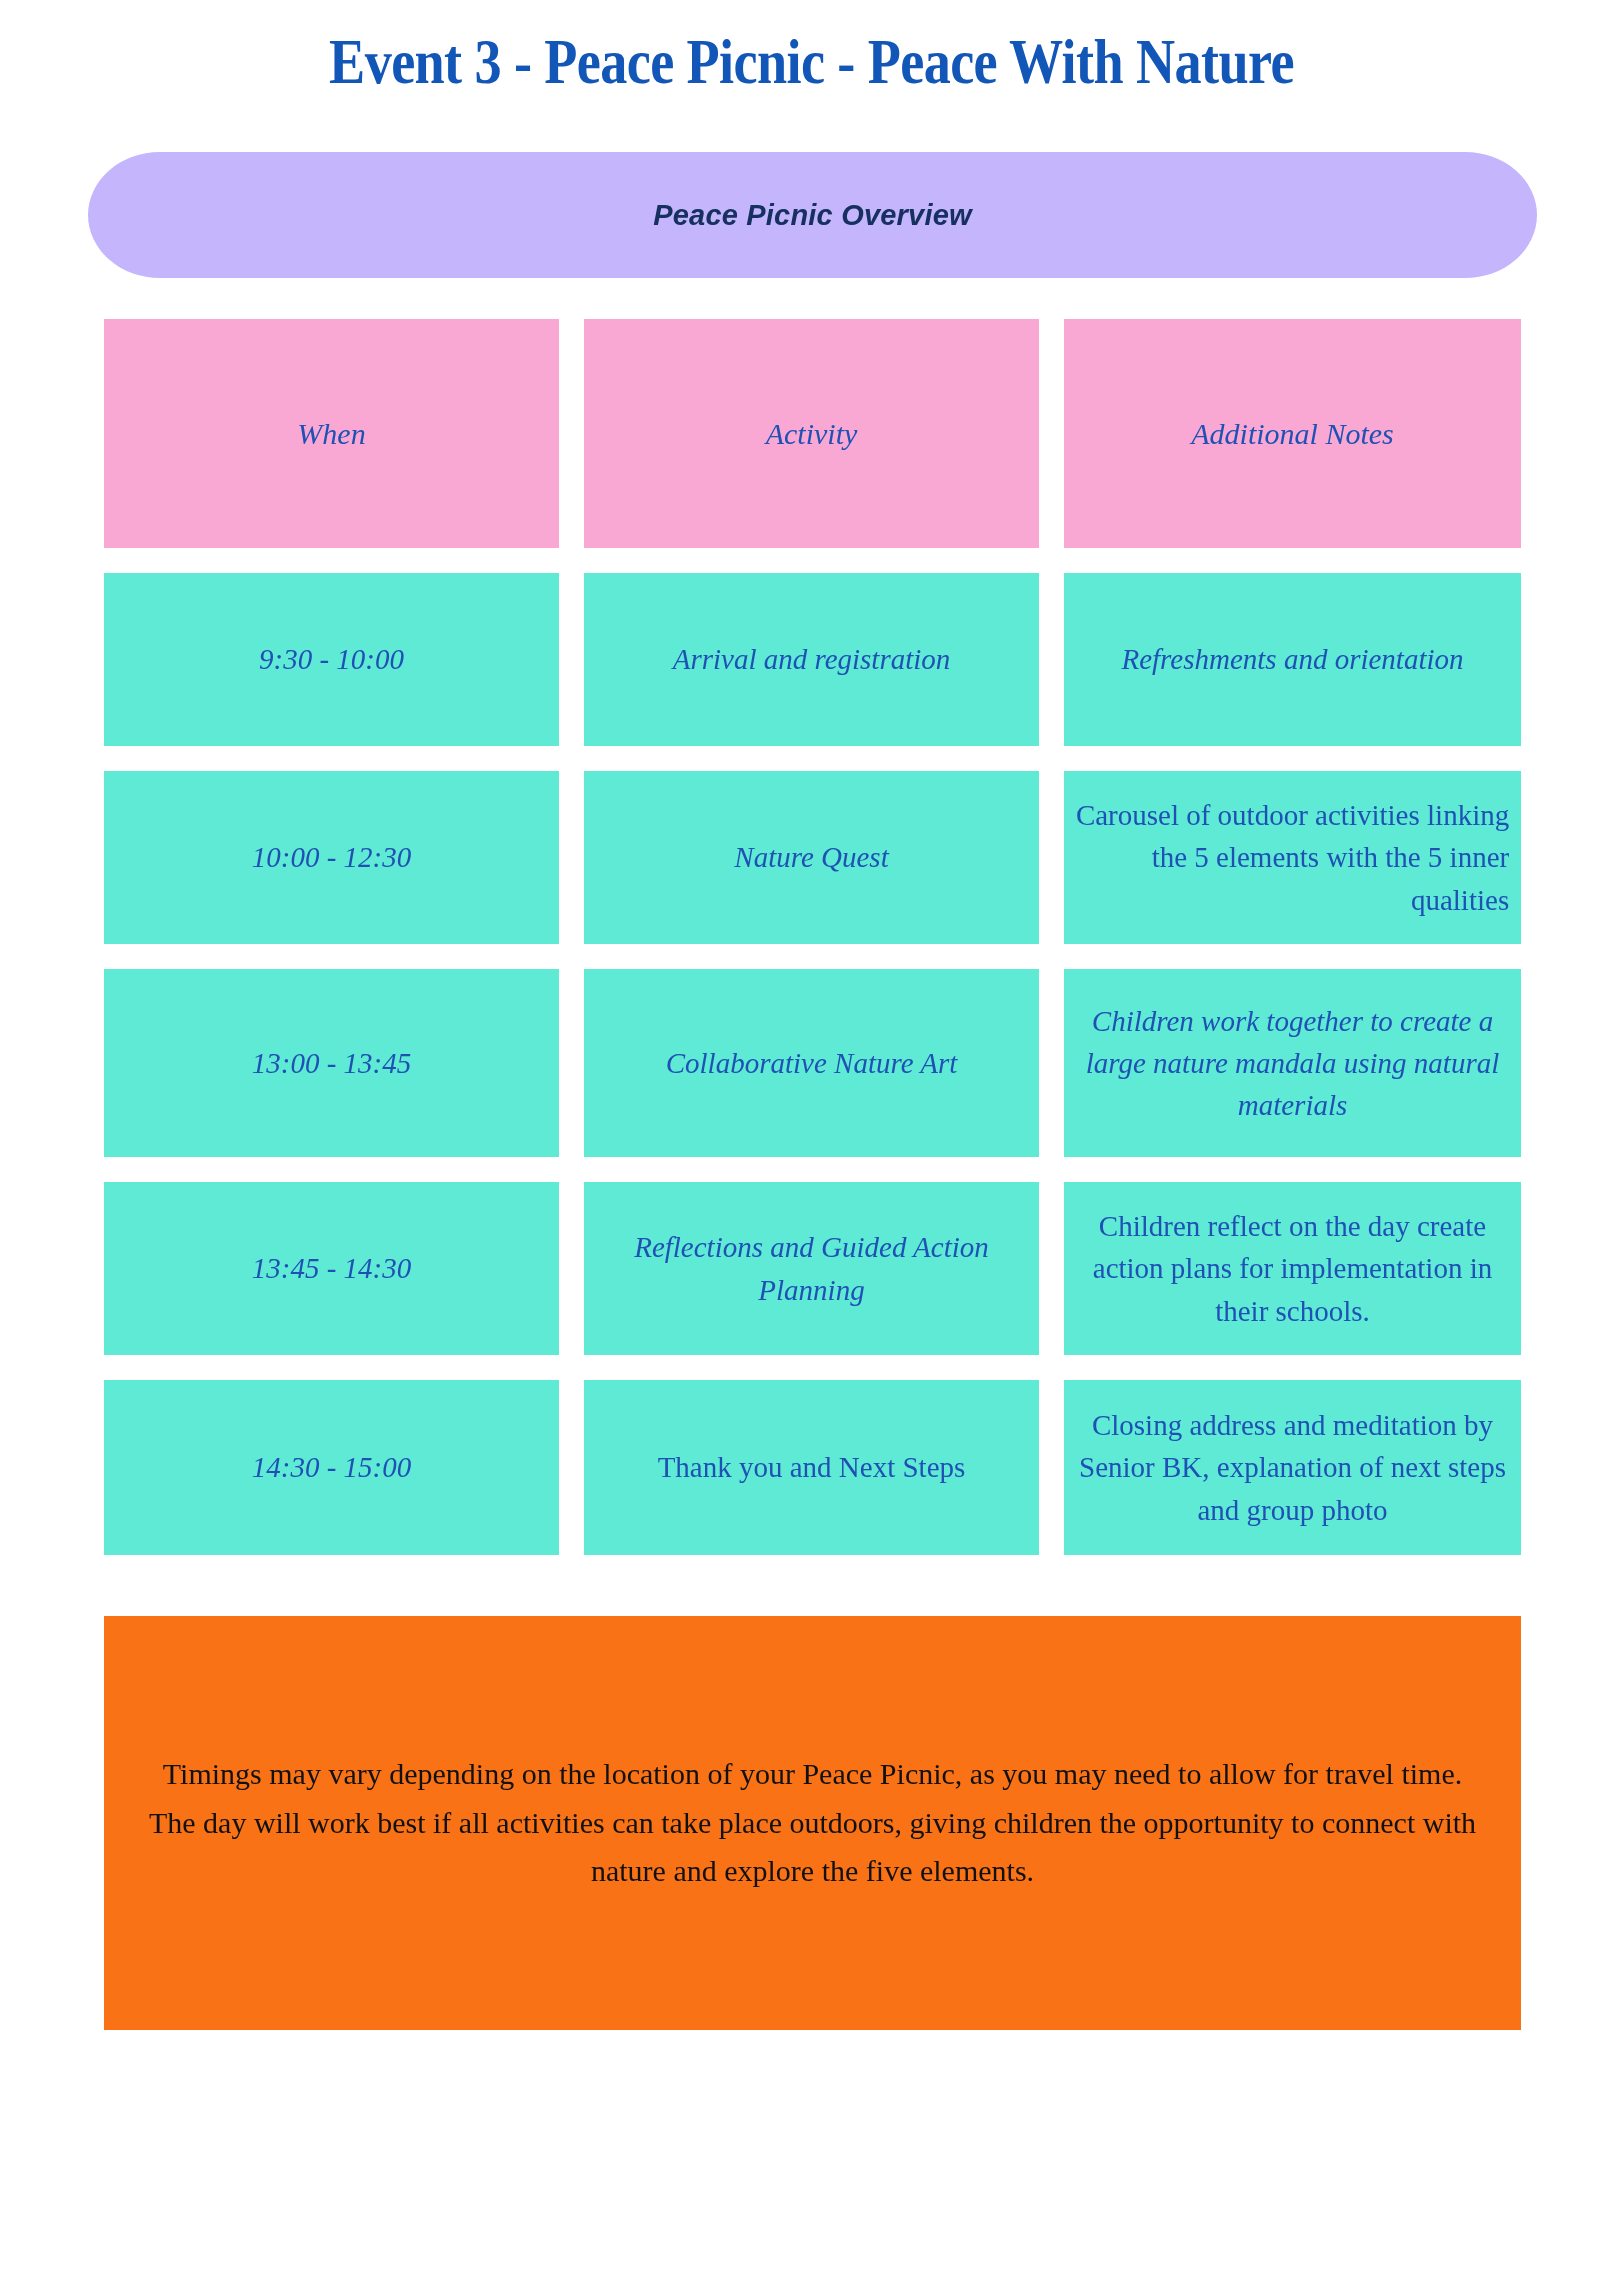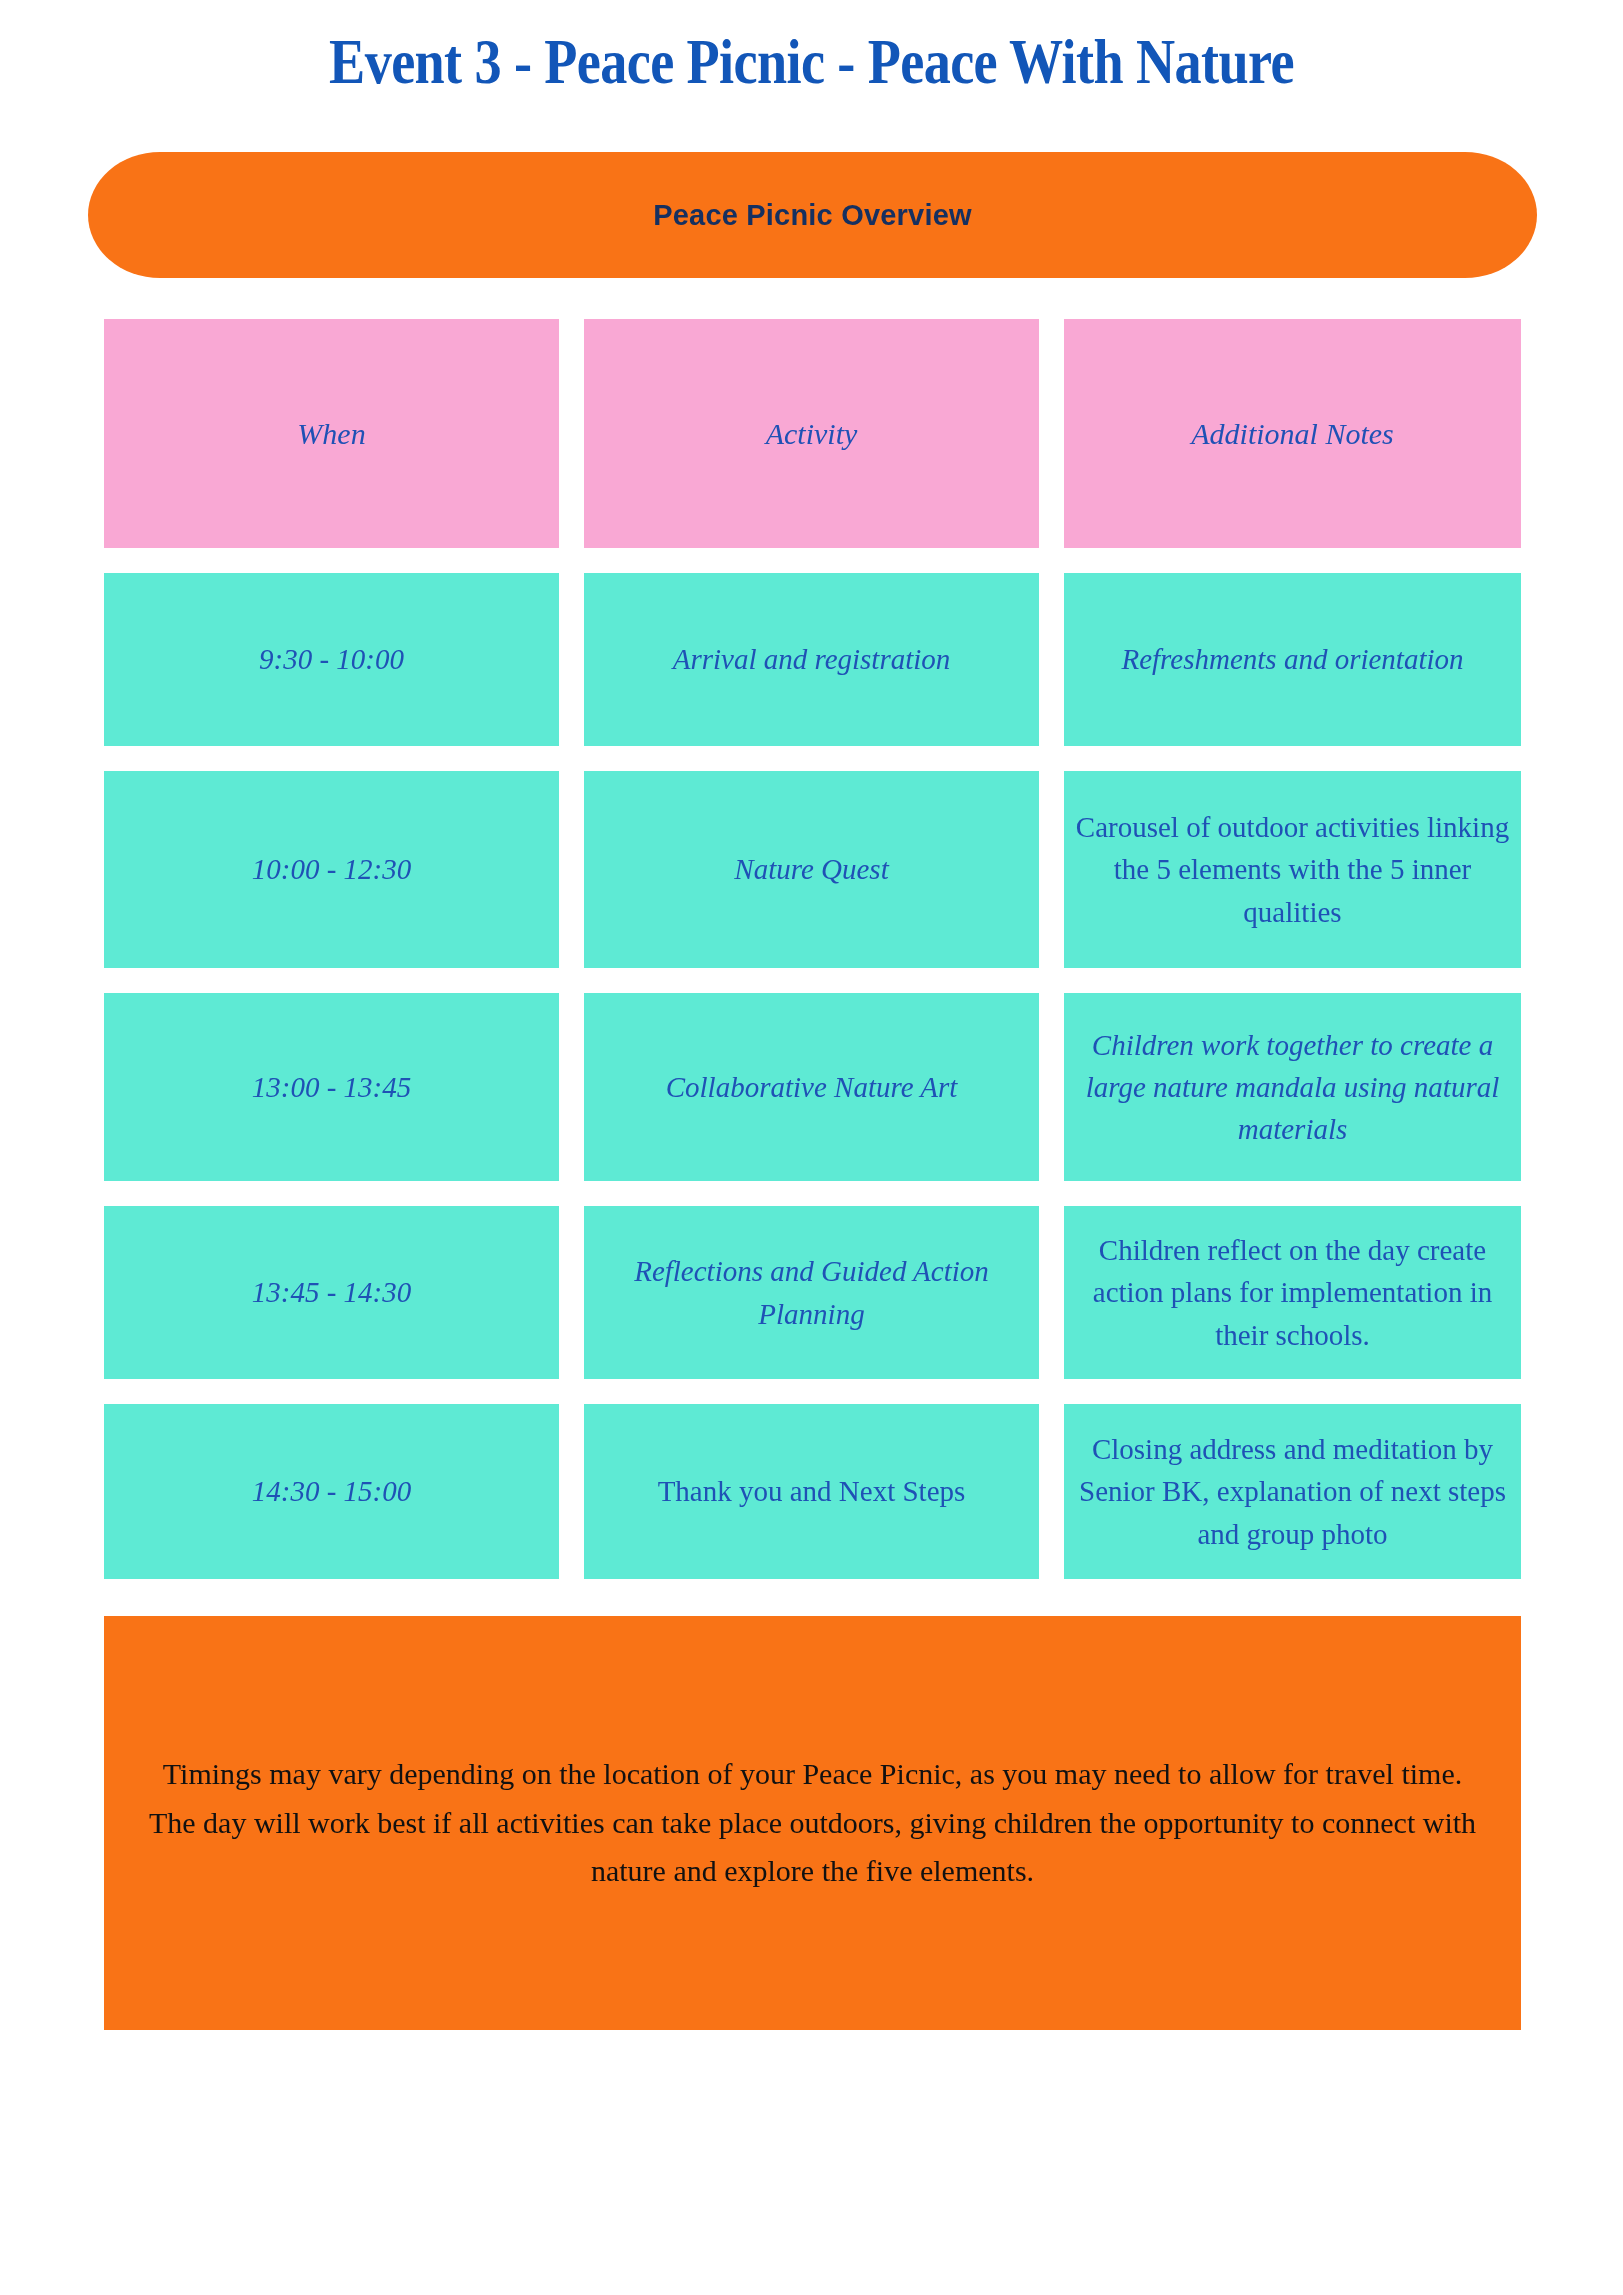--- a/index.html
+++ b/index.html
@@ -26,23 +26,23 @@
     transform:scaleX(0.86);
     transform-origin:center top;
     white-space:nowrap;
   }
 
   
   .banner{
     position:absolute;
     left:88px;top:152px;
     width:1449px;height:126px;
-    background:#f97316;
+    background:#c4b5fd;
     border-radius:72px/63px;
-    display:flex;align-items:center;justify-content:center;
+    display:flex;align-items:center;justify-content:center;font-style:italic;
   }
   .banner-text{
     font-family:"Liberation Sans", sans-serif;
     font-weight:bold;
     font-size:29px;
     color:#163060;
     letter-spacing:0.2px;
   }
 
   
@@ -77,21 +77,21 @@
     font-style:italic;
     font-size:30px;
     line-height:1.25;
   }
   .body-row .cell{
     background:#5eead4;
     font-size:29px;
     line-height:1.45;
   }
   .h-tall   .cell{height:173px;}
-  .h-tall2  .cell{height:197px;}
+  .h-tall2  .cell{height:173px;text-align:right;}
   .h-tall3  .cell{height:188px;}
   .h-tall4  .cell{height:173px;}
   .h-tall5  .cell{height:175px;font-family:Liberation Serif, serif;}
 
   .it{font-style:italic;}
   .up{font-style:normal;}
 
   
   .footer{
     position:absolute;

